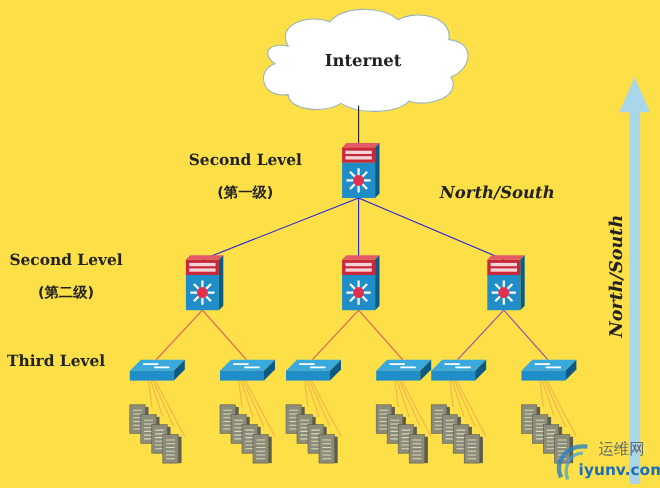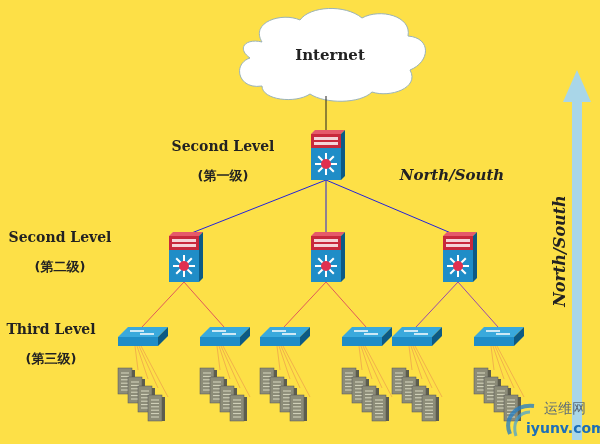--- a/index.html
+++ b/index.html
@@ -421,21 +421,20 @@
   <div class="lbl" style="left:168px;top:137px;width:110px;">
     <span>Second Level</span>
     <span class="zh">(第一级)</span>
   </div>
   <div class="lbl" style="left:0px;top:228px;width:120px;">
     <span>Second Level</span>
     <span class="zh">(第二级)</span>
   </div>
   <div class="lbl" style="left:0px;top:320px;width:102px;">
     <span>Third Level</span>
-    <span class="zh">(第三级)</span>
   </div>
 
   <div class="lbl italic" style="left:392px;top:166px;width:120px;font-size:15px;">North/South</div>
 
   <div class="lbl italic" style="left:490px;top:242px;width:140px;font-size:16px;transform:rotate(-90deg);transform-origin:center;">North/South</div>
 
   <div style="position:absolute;left:500px;top:398px;width:100px;height:46px;">
     <svg width="40" height="44" style="left:0;top:0;">
       <path d="M34,8 C14,6 4,22 10,36" fill="none" stroke="#2a7fc0" stroke-width="4" opacity="0.8"></path>
       <path d="M30,14 C18,14 12,26 16,38" fill="none" stroke="#3da0d8" stroke-width="3" opacity="0.7"></path>

